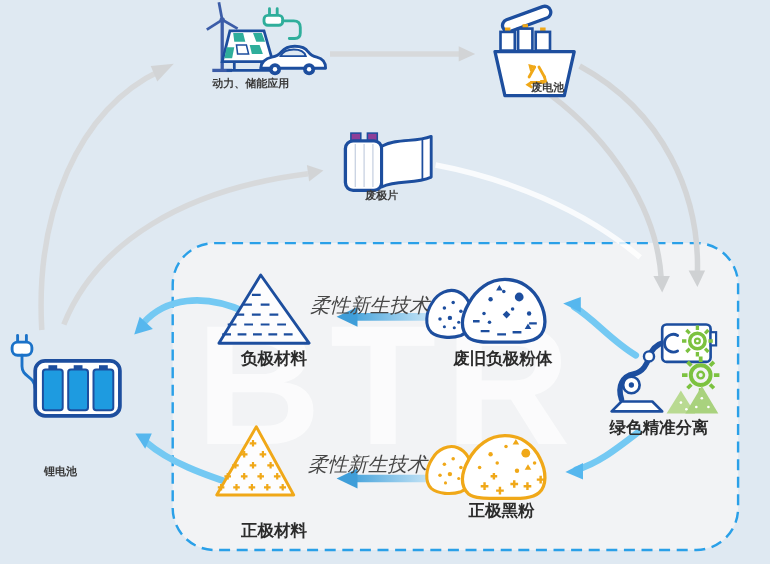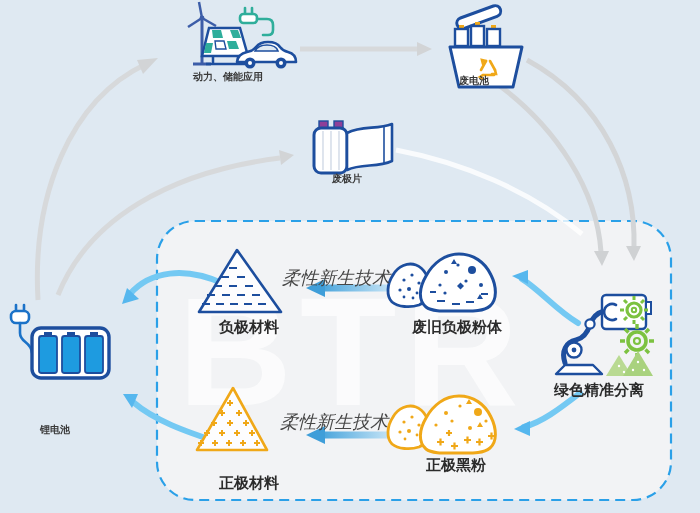--- a/index.html
+++ b/index.html
@@ -12,21 +12,21 @@
        transform:scaleY(.98);z-index:2;}
   svg.fg{z-index:3;}
   svg.bg{z-index:1;}
   .lbl{position:absolute;z-index:4;white-space:nowrap;transform:translateX(-50%);
        color:#333;line-height:1.15;}
   .lbl-outer{font-size:10px;font-weight:700;color:#3a3a3a;}
   .lbl-inner{font-size:15px;font-weight:700;color:#2b2b2b;margin-left:16px;}
   .lbl-tech{font-size:18px;font-weight:500;color:#474747;font-style:italic;}
   
   .p-power{left:228px;top:71px;}
-  .p-wbat{left:474px;top:75px;}
+  .p-wbat{left:498px;top:75px;}
   .p-welec{left:347px;top:173px;text-align:center;}
   .p-li{left:55px;top:384px;margin-top:40px;}
   .p-anmat{left:233px;top:318px;}
   .p-anpow{left:441px;top:318px;}
   .p-sep{left:583px;top:381px;}
   .p-camat{left:233px;top:474px;}
   .p-capow{left:440px;top:456px;}
   .p-tech1{left:336px;top:268px;}
   .p-tech2{left:334px;top:412px;}
 </style>

